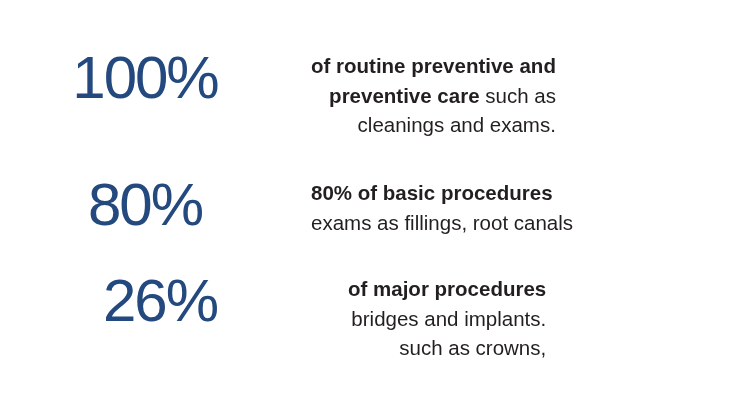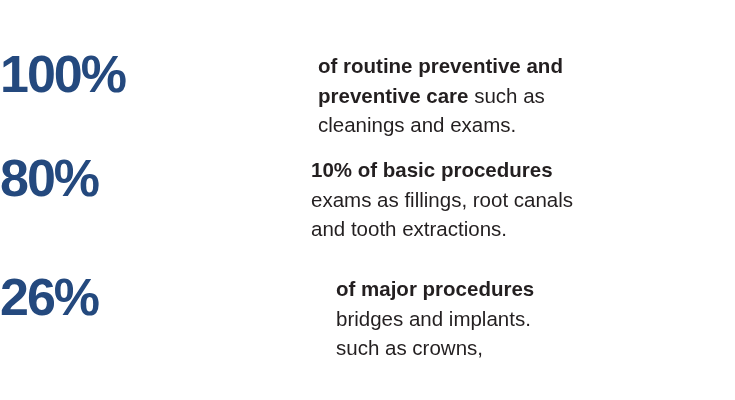--- a/index.html
+++ b/index.html
@@ -22,26 +22,26 @@
   }
 
   .benefit-row {
     position: absolute;
     display: flex;
     align-items: flex-start;
   }
 
   .pct {
     font-family: "Liberation Sans", sans-serif;
-    font-weight: bold;
-    font-size: 52px;
+    font-weight: normal;
+    font-size: 60px;
     line-height: 1;
     letter-spacing: -2px;
     color: #24497e;
-    text-align: left;
+    text-align: center;
     white-space: nowrap;
     -webkit-font-smoothing: antialiased;
   }
 
   .desc {
     font-family: "Liberation Sans", sans-serif;
     font-size: 20.5px;
     line-height: 29.5px;
     color: #231f20;
     white-space: nowrap;
@@ -55,50 +55,52 @@
   #row-100 {
     left: 0px;
     top: 48px;
     width: 735px;
   }
   #row-100 .pct {
     width: 290px;
     padding-right: 0px;
   }
   #row-100 .desc {
-    margin-left: 28px;
+    margin-left: 21px;
     margin-top: 3px;
+    text-align: right;
   }
 
   
   #row-80 {
     left: 0px;
-    top: 152px;
+    top: 175px;
     width: 735px;
   }
   #row-80 .pct {
     width: 290px;
   }
   #row-80 .desc {
     margin-left: 21px;
     margin-top: 3px;
   }
 
   
   #row-50 {
     left: 0px;
     top: 271px;
     width: 735px;
   }
   #row-50 .pct {
     width: 320px;
   }
   #row-50 .desc {
-    margin-left: 16px;
+    margin-left: 28px;
     margin-top: 3px;
+    text-align: right;
   }
 
   .desc-line {
     display: block;
   }
 </style>
 </head>
 <body>
 
 <div id="infographic">
@@ -108,23 +110,22 @@
     <div class="desc">
       <span class="desc-line"><b>of routine preventive and</b><span></span></span>
       <span class="desc-line"><b>preventive care</b><span> such as</span></span>
       <span class="desc-line"><b></b><span>cleanings and exams.</span></span>
     </div>
   </div>
 
   <div class="benefit-row" id="row-80">
     <div class="pct">80%</div>
     <div class="desc">
-      <span class="desc-line"><b>10% of basic procedures</b><span></span></span>
+      <span class="desc-line"><b>80% of basic procedures</b><span></span></span>
       <span class="desc-line"><b></b><span>exams as fillings, root canals</span></span>
-      <span class="desc-line"><b></b><span>and tooth extractions.</span></span>
     </div>
   </div>
 
   <div class="benefit-row" id="row-50">
     <div class="pct">26%</div>
     <div class="desc">
       <span class="desc-line"><b>of major procedures</b><span></span></span>
       <span class="desc-line"><b></b><span>bridges and implants.</span></span>
       <span class="desc-line"><b></b><span>such as crowns,</span></span>
     </div>

